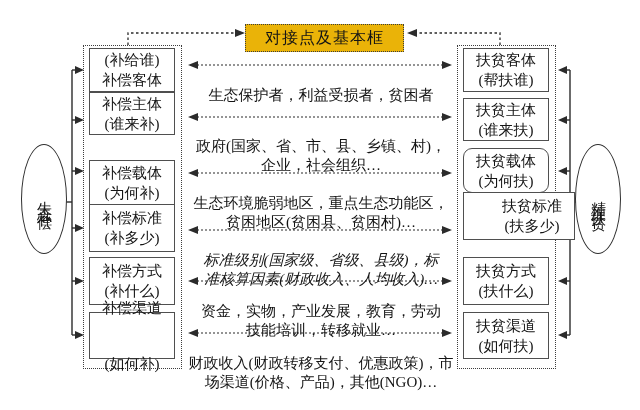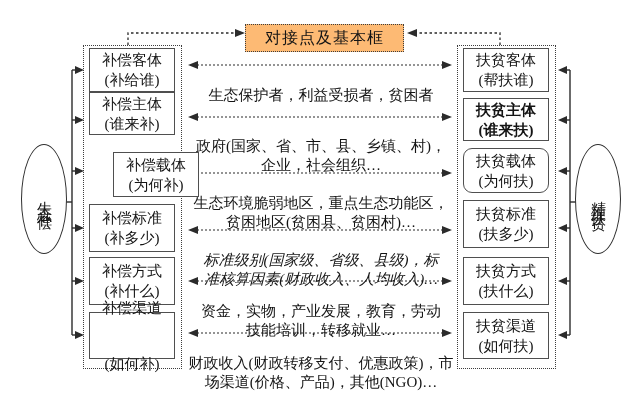--- a/index.html
+++ b/index.html
@@ -9,21 +9,21 @@
     overflow:hidden;
   }
   .svg-layer { position:absolute; left:0; top:0; width:640px; height:410px; }
   .svg-layer line, .svg-layer polyline { stroke:#2b2b2b; fill:none; }
   .svg-layer polygon { fill:#2b2b2b; stroke:none; }
 
   .dashed-container { position:absolute; border:1.5px dotted #3d3d3d; background:transparent; }
 
   .title-box {
     position:absolute; left:245px; top:24px; width:157px; height:26px;
-    border:1.5px dotted #3d3d3d; background:#fdba74;
+    border:1.5px dotted #3d3d3d; background:#eab308;
     display:flex; align-items:center; justify-content:center;
     font-size:16px; letter-spacing:1px;
   }
 
   .node-box {
     position:absolute; width:84px; border:1.5px solid #4f4f4f; background:#fff;
     display:flex; flex-direction:column; align-items:center; justify-content:center;
     text-align:center; font-size:15px; line-height:20px;
   }
   .col-left .node-box { left:89px; }
@@ -127,28 +127,28 @@
   </div>
   <div class="ellipse right">
     <span>精准扶贫</span>
   </div>
 
   <div class="dashed-container" style="left:83px; top:45px; width:97px; height:322px;"></div>
   <div class="dashed-container" style="left:457px; top:45px; width:97px; height:322px;"></div>
 
   <div class="col-left">
     <div class="node-box" style="top:48px; height:42px;">
+      <span>(补给谁)</span>
       <span>补偿客体</span>
-      <span>(补给谁)</span>
     </div>
     <div class="node-box" style="top:92px; height:41px;">
       <span>补偿主体</span>
       <span>(谁来补)</span>
     </div>
-    <div class="node-box" style="top:152px; height:43px;margin-left:24px;">
+    <div class="node-box" style="top:160px; height:43px;">
       <span>补偿载体</span>
       <span>(为何补)</span>
     </div>
     <div class="node-box" style="top:204px; height:46px;">
       <span>补偿标准</span>
       <span>(补多少)</span>
     </div>
     <div class="node-box" style="top:257px; height:46px;">
       <span>补偿方式</span>
       <span>(补什么)</span>
@@ -157,29 +157,29 @@
       <span>补偿渠道</span>
       <span>(如何补)</span>
     </div>
   </div>
 
   <div class="col-right">
     <div class="node-box" style="top:48px; height:42px;">
       <span>扶贫客体</span>
       <span>(帮扶谁)</span>
     </div>
-    <div class="node-box" style="top:98px; height:41px;font-weight:bold;">
+    <div class="node-box" style="top:98px; height:41px;">
       <span>扶贫主体</span>
       <span>(谁来扶)</span>
     </div>
     <div class="node-box" style="top:148px; height:43px;border-radius:9px;">
       <span>扶贫载体</span>
       <span>(为何扶)</span>
     </div>
-    <div class="node-box" style="top:200px; height:46px;">
+    <div class="node-box" style="top:192px; height:46px;padding-left:26px;">
       <span>扶贫标准</span>
       <span>(扶多少)</span>
     </div>
     <div class="node-box" style="top:257px; height:46px;">
       <span>扶贫方式</span>
       <span>(扶什么)</span>
     </div>
     <div class="node-box" style="top:312px; height:45px;">
       <span>扶贫渠道</span>
       <span>(如何扶)</span>

